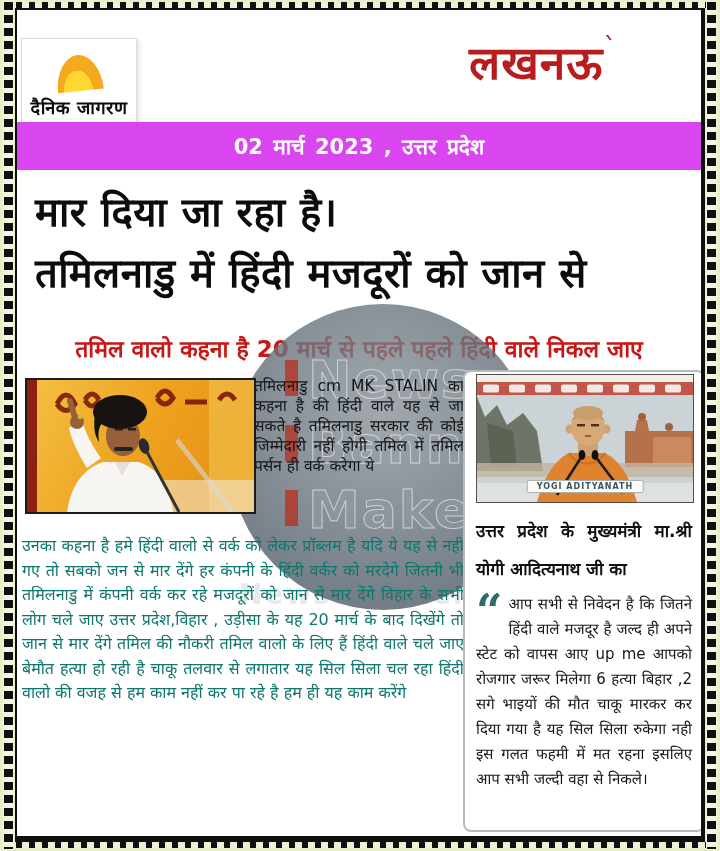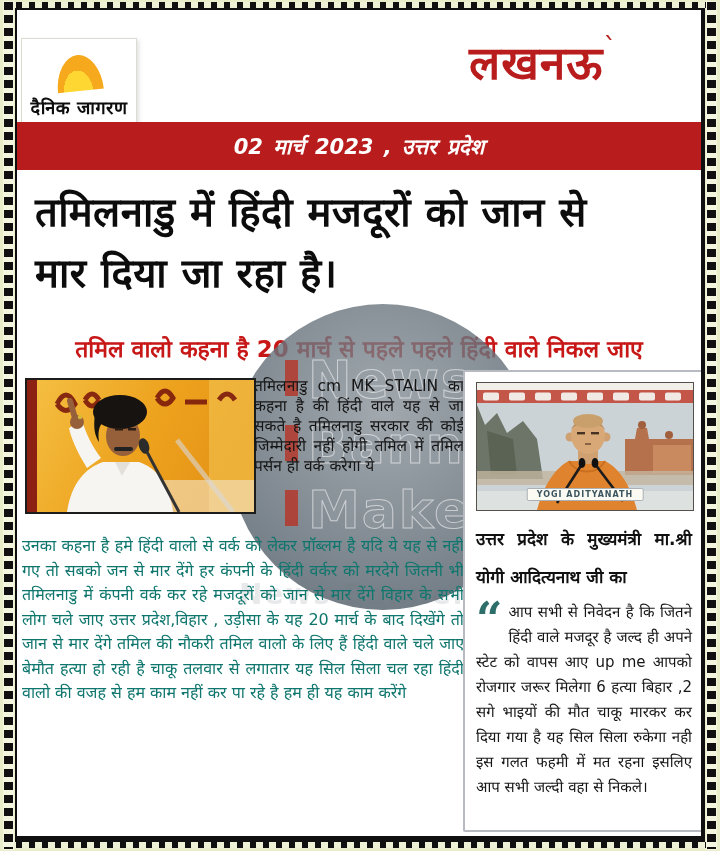--- a/index.html
+++ b/index.html
@@ -18,23 +18,23 @@
   .logo-box{position:absolute;left:4px;top:4px;width:114px;height:106px;background:#fff;
     border:1px solid #dcdcd2;box-shadow:2px 2px 4px rgba(0,0,0,.12);text-align:center;margin-top:24px;}
   .flame{width:46px;height:36px;margin:16px auto 4px auto;transform:rotate(-6deg);
     border-radius:50% 50% 6% 6% / 100% 100% 0 0;
     background:radial-gradient(ellipse 105% 190% at 45% 100%,#ffd733 0 30%,#f6a91c 30% 54%,#ef7c17 54% 76%,#e2431f 76% 100%);}
   .brand{font-size:18px;font-weight:800;color:#0d0d0d;letter-spacing:.5px;}
   .city{position:absolute;left:452px;top:20px;font-size:46px;font-weight:900;color:#b91c1c;
     letter-spacing:1px;white-space:nowrap;}
   .city .mark{font-size:26px;vertical-align:22px;font-weight:400;}
   
-  .banner{position:absolute;left:0;right:0;top:112px;height:48px;background:#b91c1c;
+  .banner{position:absolute;left:0;right:0;top:112px;height:48px;background:#d946ef;
     color:#fff;display:flex;align-items:center;justify-content:center;
-    font-size:21px;font-weight:700;word-spacing:3px;font-style:italic;}
+    font-size:21px;font-weight:700;word-spacing:3px;}
   
   .headline{position:absolute;left:0;right:0;top:160px;padding:12px 18px 0 18px;
     font-size:40px;line-height:61px;font-weight:800;color:#0c0c0c;letter-spacing:.5px;}
   .subhead{position:absolute;left:0;right:0;top:322px;text-align:center;
     font-size:23px;font-weight:800;color:#c81717;}
   
   .wm-circle{position:absolute;left:213px;top:294px;width:306px;height:306px;border-radius:50%;
     background:radial-gradient(circle at 50% 35%,rgba(130,140,148,.75),rgba(82,94,104,.88));}
   .wm-words{position:absolute;left:268px;top:340px;}
   .wm-row{display:flex;align-items:flex-start;height:65px;text-align:center;}
@@ -47,21 +47,21 @@
   .photo{position:absolute;border:2px solid #1c1c1c;overflow:hidden;background:#ddd;}
   .photo-stalin{left:8px;top:368px;width:227px;height:132px;}
   .photo svg{display:block;}
   
   .midcol{position:absolute;left:237px;top:366px;width:210px;font-size:15.5px;line-height:20px;
     color:#151515;text-align:justify;}
   .bodytext{position:absolute;left:5px;top:524px;width:442px;font-size:16px;line-height:24.5px;
     color:#0f766e;text-align:justify;}
   
   .rightbox{position:absolute;left:446px;top:360px;width:242px;height:462px;background:#fff;
-    border:2px solid #b7bbc1;border-radius:2px;padding:10px 11px 8px 11px;box-sizing:border-box;}
+    border:2px solid #b7bbc1;border-radius:8px;padding:2px 11px 8px 11px;box-sizing:border-box;}
   .photo-yogi{position:relative;width:100%;height:127px;border:1px solid #55504b;overflow:hidden;background:#ccd3d6;}
   .plate{position:absolute;left:50%;bottom:9px;transform:translateX(-50%);background:#fbfaf3;
     border:1px solid #a9b0b6;border-radius:2px;padding:1px 9px;font-size:8px;font-weight:800;
     letter-spacing:1px;color:#3a5560;white-space:nowrap;}
   .r-head{margin-top:9px;font-size:17px;font-weight:800;line-height:38px;color:#111;text-align:justify;}
   .r-quote{margin-top:4px;font-size:15px;line-height:25px;color:#161616;text-align:justify;}
   .q-glyph{float:left;font-family:"DejaVu Serif",serif;font-size:46px;line-height:30px;
     color:#2d6e6b;font-weight:700;margin:4px 6px 0 0;}
 </style>
 </head>
@@ -78,22 +78,22 @@
     <div class="flame"></div>
     <div class="brand">दैनिक जागरण</div>
   </div>
   <div class="city"><span>लखनऊ</span><span class="mark">`</span></div>
 
   <div class="banner">
     <span>02 मार्च 2023 , उत्तर प्रदेश</span>
   </div>
 
   <div class="headline">
+    <div>मार दिया जा रहा है।</div>
     <div>तमिलनाडु में हिंदी मजदूरों को जान से</div>
-    <div>मार दिया जा रहा है।</div>
   </div>
 
   <div class="subhead">तमिल वालो कहना है 20 मार्च से पहले पहले हिंदी वाले निकल जाए</div>
 
   <div class="wm-circle"></div>
   <div class="wm-words">
     <div class="wm-row">
         <span class="wm-bar"></span>
         <span class="wm-word">News</span>
       </div>

